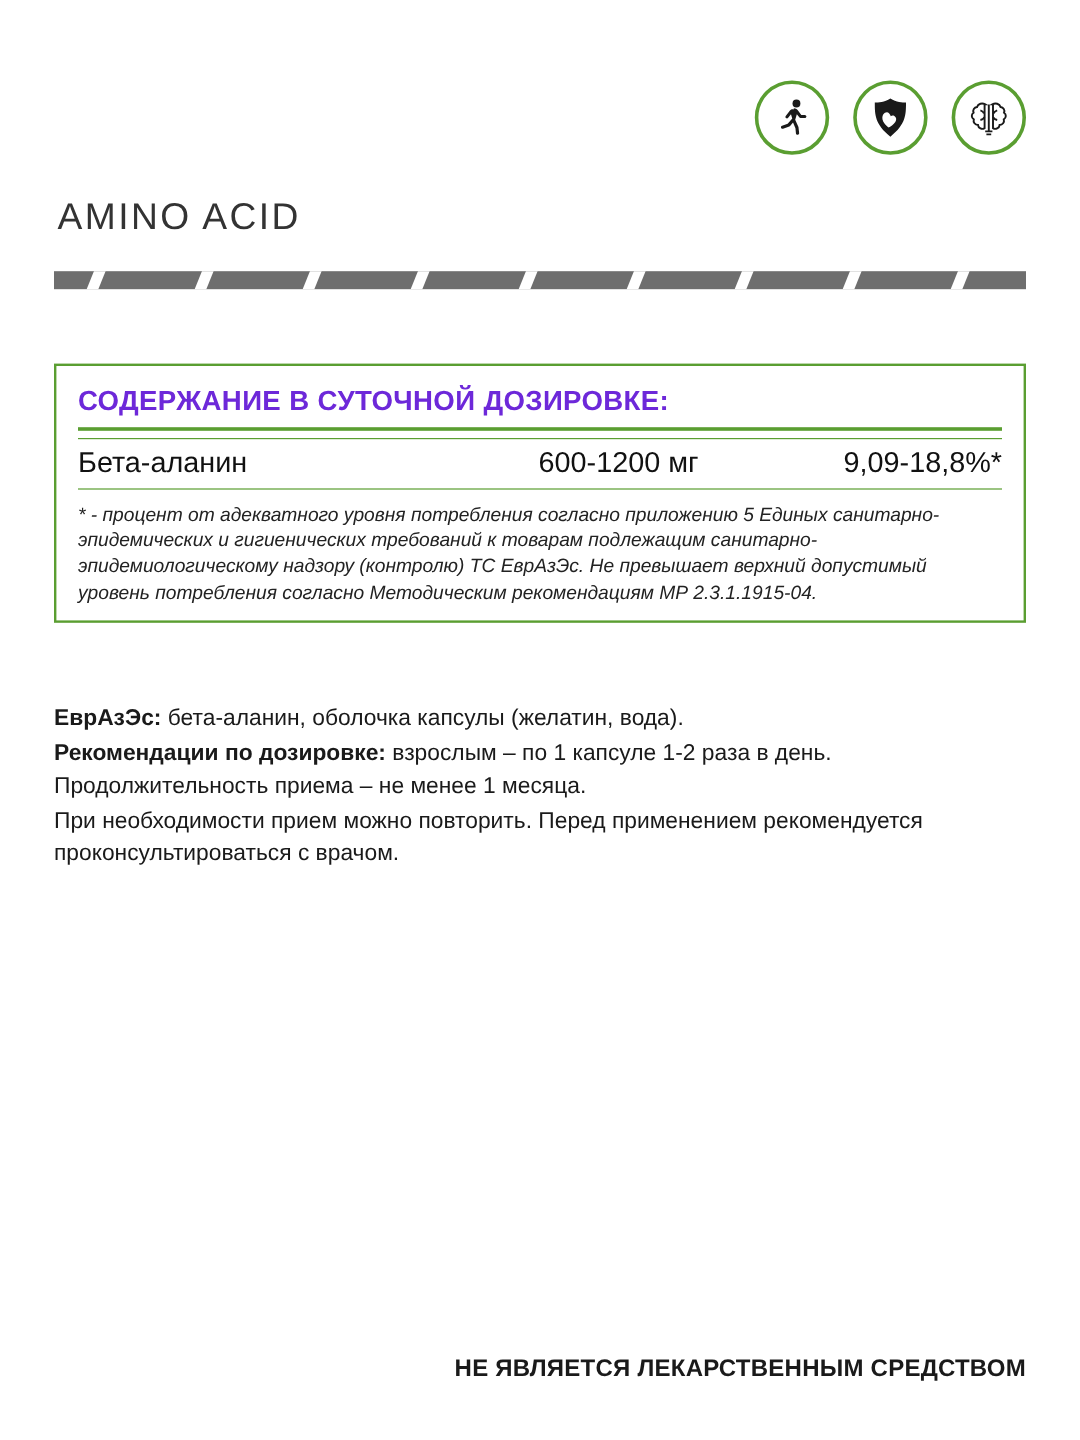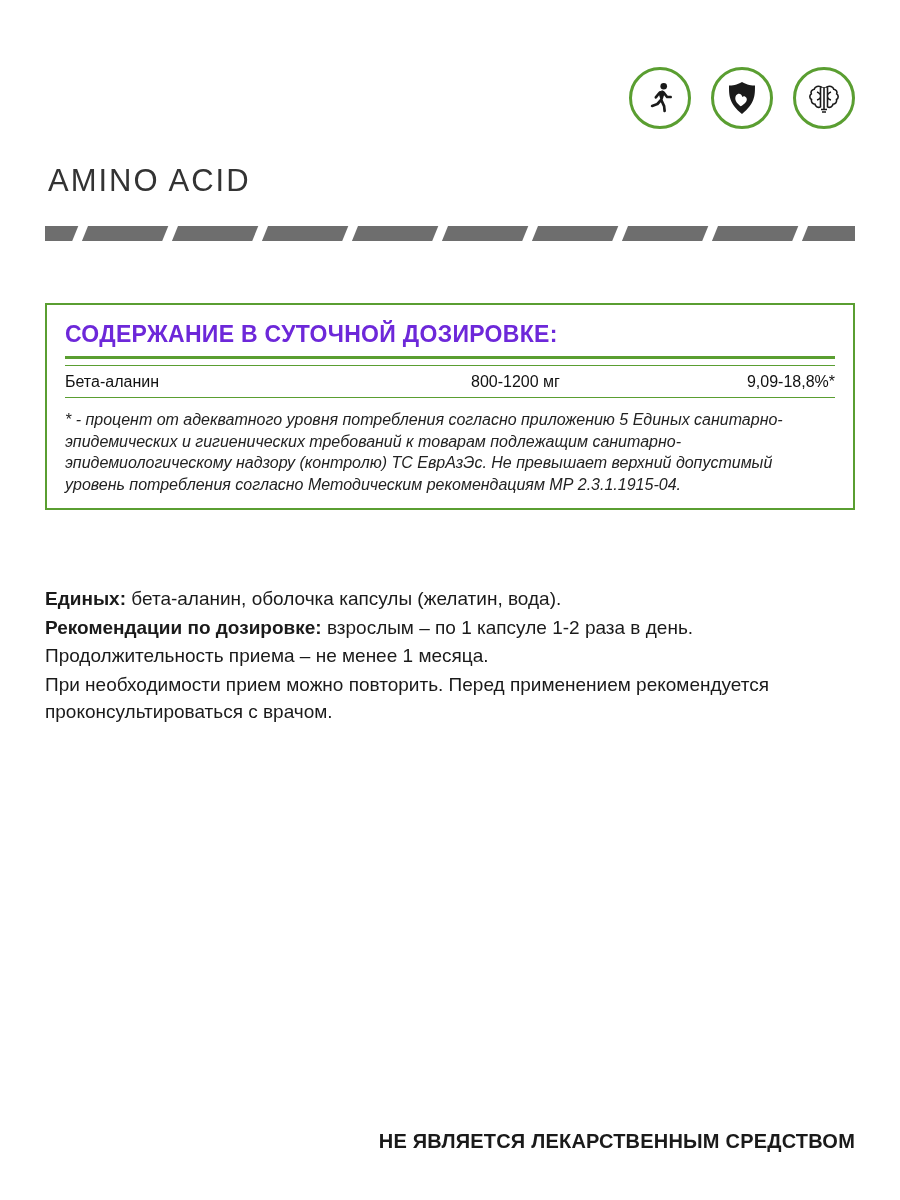--- a/index.html
+++ b/index.html
@@ -134,21 +134,21 @@
   .col-pct   { width: 23%; text-align: right; }
 
   .head-cell {
     font-size: 18.5px;
     font-weight: bold;
     color: #111111;
     line-height: 1.15;
     padding-bottom: 5px;
   }
   .body-cell {
-    font-size: 16px;
+    font-size: 24px;
     color: #111111;
     line-height: 1.2;
     padding-top: 3px;
     padding-bottom: 5px;
   }
   .footnote {
     font-size: 16px;
     font-style: italic;
     color: #222222;
     line-height: 1.35;
@@ -234,32 +234,32 @@
   </div>
 
   <div class="facts">
     <div class="facts-title">СОДЕРЖАНИЕ В СУТОЧНОЙ ДОЗИРОВКЕ:</div>
     <div class="rule-thick"></div>
     <div class="rule-thin"></div>
     <table class="facts-table">
       <tbody>
           <tr>
         <td class="col-name body-cell">Бета-аланин</td>
-        <td class="col-amt body-cell">800-1200 мг</td>
+        <td class="col-amt body-cell">600-1200 мг</td>
         <td class="col-pct body-cell">9,09-18,8%*</td>
       </tr>
     </tbody>
       </table>
     <div class="rule-thin"></div>
     <div class="footnote">* - процент от адекватного уровня потребления согласно приложению 5 Единых санитарно-эпидемических и гигиенических требований к товарам подлежащим санитарно-эпидемиологическому надзору (контролю) ТС ЕврАзЭс. Не превышает верхний допустимый уровень потребления согласно Методическим рекомендациям МР 2.3.1.1915-04.</div>
   </div>
 
   <div class="description">
     <p>
-      <b>Единых:</b><span> бета-аланин, оболочка капсулы (желатин, вода).</span>
+      <b>ЕврАзЭс:</b><span> бета-аланин, оболочка капсулы (желатин, вода).</span>
     </p>
     <p>
       <b>Рекомендации по дозировке:</b><span> взрослым – по 1 капсуле 1-2 раза в день.</span>
     </p>
     <p>Продолжительность приема – не менее 1 месяца.</p>
     <p>При необходимости прием можно повторить. Перед применением рекомендуется проконсультироваться с врачом.</p>
   </div>
 
   <div class="footer-note">НЕ ЯВЛЯЕТСЯ ЛЕКАРСТВЕННЫМ СРЕДСТВОМ</div>
 

